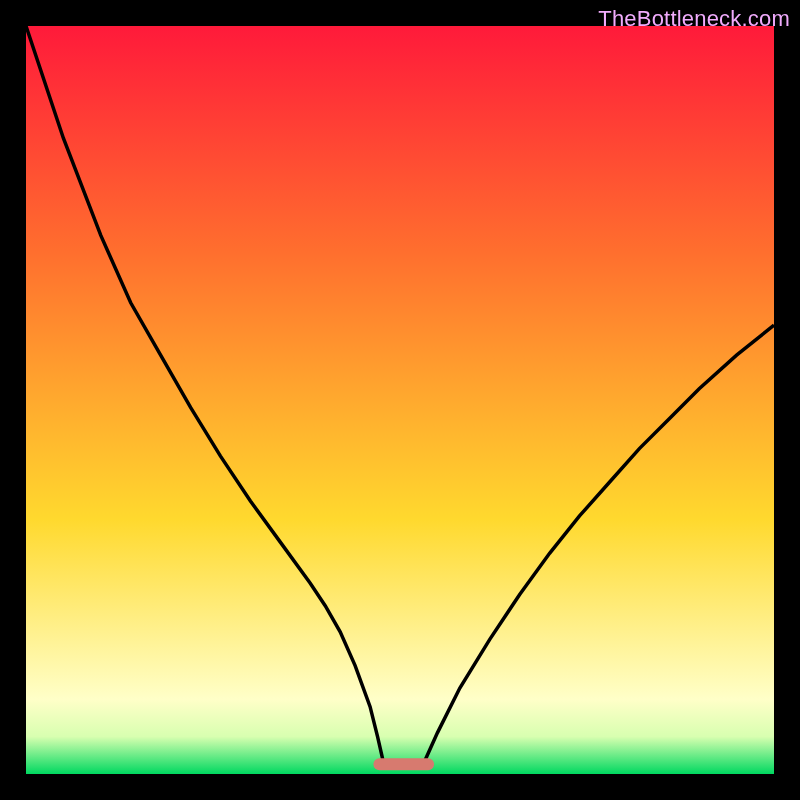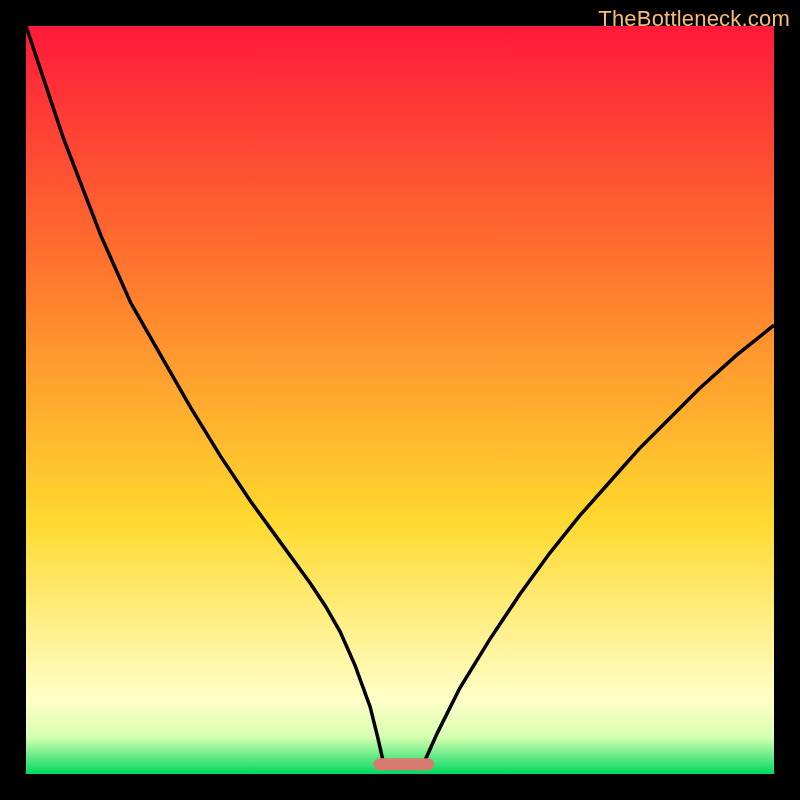--- a/index.html
+++ b/index.html
@@ -8,21 +8,21 @@
     width: 800px;
     height: 800px;
     background: #000;
     position: relative;
     font-family: Arial, sans-serif;
   }
   .watermark {
     position: absolute;
     top: 6px;
     right: 10px;
-    color: #fdba74;
+    color: #f0abfc;
     font-size: 22px;
     font-weight: 500;
     z-index: 20;
     letter-spacing: 0.2px;
   }
   .frame {
     position: absolute;
     top: 26px;
     left: 26px;
     width: 748px;

